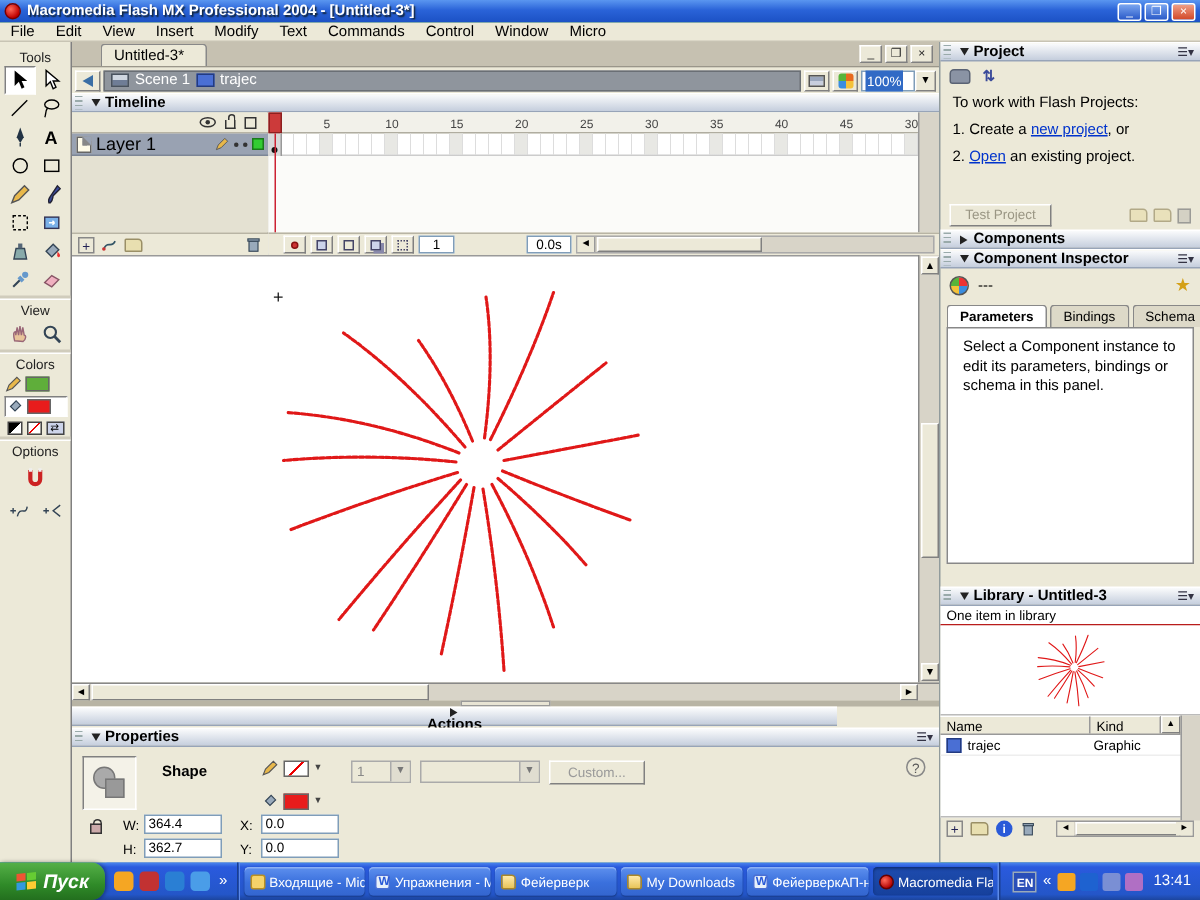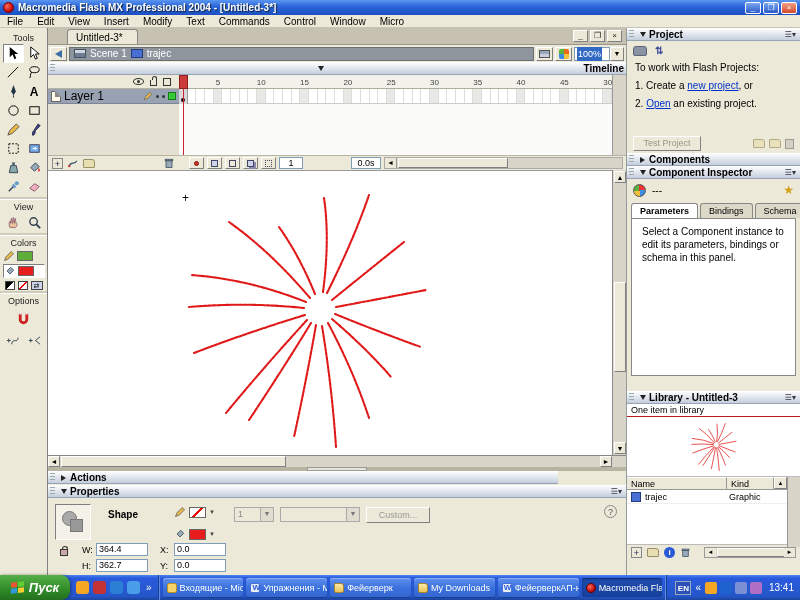--- a/index.html
+++ b/index.html
@@ -71,21 +71,21 @@
     font-size:7px; line-height:12px; text-align:center; }
 
   .panel-hdr { background:linear-gradient(180deg,#fafbfc,#c5cedd); border-top:1px solid #fff; border-bottom:1px solid #97a4b8;
     display:flex; align-items:center; font-weight:bold; font-size:10px; padding:0 2px; height:13px;}
   .grip { width:5px; height:9px; margin-right:3px;
     background:repeating-linear-gradient(180deg,#9aa 0 1px,transparent 1px 3px); }
   .tri-d { width:0; height:0; border-left:3px solid transparent; border-right:3px solid transparent; border-top:5px solid #222; margin:0 3px; }
   .tri-r { width:0; height:0; border-top:3px solid transparent; border-bottom:3px solid transparent; border-left:5px solid #222; margin:0 4px 0 3px; }
   .hdr-menu { margin-left:auto; margin-right:2px; font-weight:normal; font-size:8px; color:#334; }
 
-  #tl-hdr { position:absolute; left:0; top:34px; width:578px;justify-content:space-between; }
+  #tl-hdr { position:absolute; left:0; top:34px; width:578px; }
 
   
   #timeline { position:absolute; left:0; top:47px; width:578px; height:95px; background:#ece9d8; border-bottom:1px solid #808080;}
   #tl-left { position:absolute; left:0; top:0; width:131px; height:95px; border-right:1px solid #808080; }
   #tl-left-hdr { position:absolute; left:0; top:0; width:131px; height:14px; background:#ece9d8; border-bottom:1px solid #b8b4a4;
     display:flex; justify-content:flex-end; align-items:center; gap:6px; padding-right:8px;}
   .eye-ico { width:11px; height:7px; border:1px solid #333; border-radius:50%; position:relative;}
   .eye-ico::after { content:""; position:absolute; left:3px; top:1px; width:3px; height:3px; background:#333; border-radius:50%;}
   .lock-ico { width:7px; height:6px; border:1px solid #333; border-top:none; position:relative; margin-top:3px;}
   .lock-ico::before { content:""; position:absolute; left:1px; top:-4px; width:3px; height:3px; border:1px solid #333; border-bottom:none; border-radius:3px 3px 0 0;}
@@ -139,21 +139,21 @@
   #stage-vscroll .up { top:1px; } #stage-vscroll .dn { bottom:1px; }
   #stage-vscroll .vthumb { position:absolute; left:1px; top:112px; width:12px; height:90px; background:#ece9d8; border:1px solid; border-color:#fff #808080 #808080 #fff; }
   #stage-hscroll { position:absolute; left:0; top:427px; width:578px; height:12px; background:#d8d4c8; border-top:1px solid #888; }
   #stage-hscroll .hl { position:absolute; left:0; top:0; width:12px; height:11px; background:#ece9d8; border:1px solid; border-color:#fff #808080 #808080 #fff; font-size:7px; line-height:10px; text-align:center;}
   #stage-hscroll .hthumb { position:absolute; left:13px; top:0; width:225px; height:11px; background:#ece9d8; border:1px solid; border-color:#fff #808080 #808080 #fff;}
   #stage-hscroll .hr { position:absolute; right:14px; top:0; width:12px; height:11px; background:#ece9d8; border:1px solid; border-color:#fff #808080 #808080 #fff; font-size:7px; line-height:10px; text-align:center;}
   #collapse-bar { position:absolute; left:0; top:439px; width:578px; height:4px; background:#b8b4a4; }
   #collapse-bar .handle { position:absolute; left:259px; top:0; width:60px; height:4px; background:#e8e4d4; border:1px solid #999; }
 
   
-  #actions-hdr { position:absolute; left:0; top:443px; width:510px; }
+  #actions-hdr { position:absolute; left:0; top:443px; width:510px;flex-direction:column; }
   #props-hdr { position:absolute; left:0; top:457px; width:578px; }
   #props-body { position:absolute; left:0; top:471px; width:578px; height:76px; background:#ece9d8; }
   #shape-preview { position:absolute; left:7px; top:5px; width:36px; height:36px; background:#f4f2e8;
     border:1px solid; border-color:#808080 #fff #fff #808080; }
   #shape-preview .c { position:absolute; left:6px; top:6px; width:15px; height:15px; border-radius:50%; background:#aaa; border:1px solid #777;}
   #shape-preview .s { position:absolute; left:14px; top:14px; width:13px; height:13px; background:#999; border:1px solid #777;}
   #props-type { position:absolute; left:60px; top:10px; font-weight:bold; font-size:10px; }
   .prop-lbl { position:absolute; font-size:9px; }
   .prop-in { position:absolute; width:52px; height:13px; background:#fff; border:1px solid #7f9db9; font-size:9px; line-height:11px; padding:0 2px; font-family:"Liberation Sans",sans-serif;}
   #lock-wh { position:absolute; left:12px; top:50px; width:8px; height:7px; border:1px solid #333; background:#caa; }

